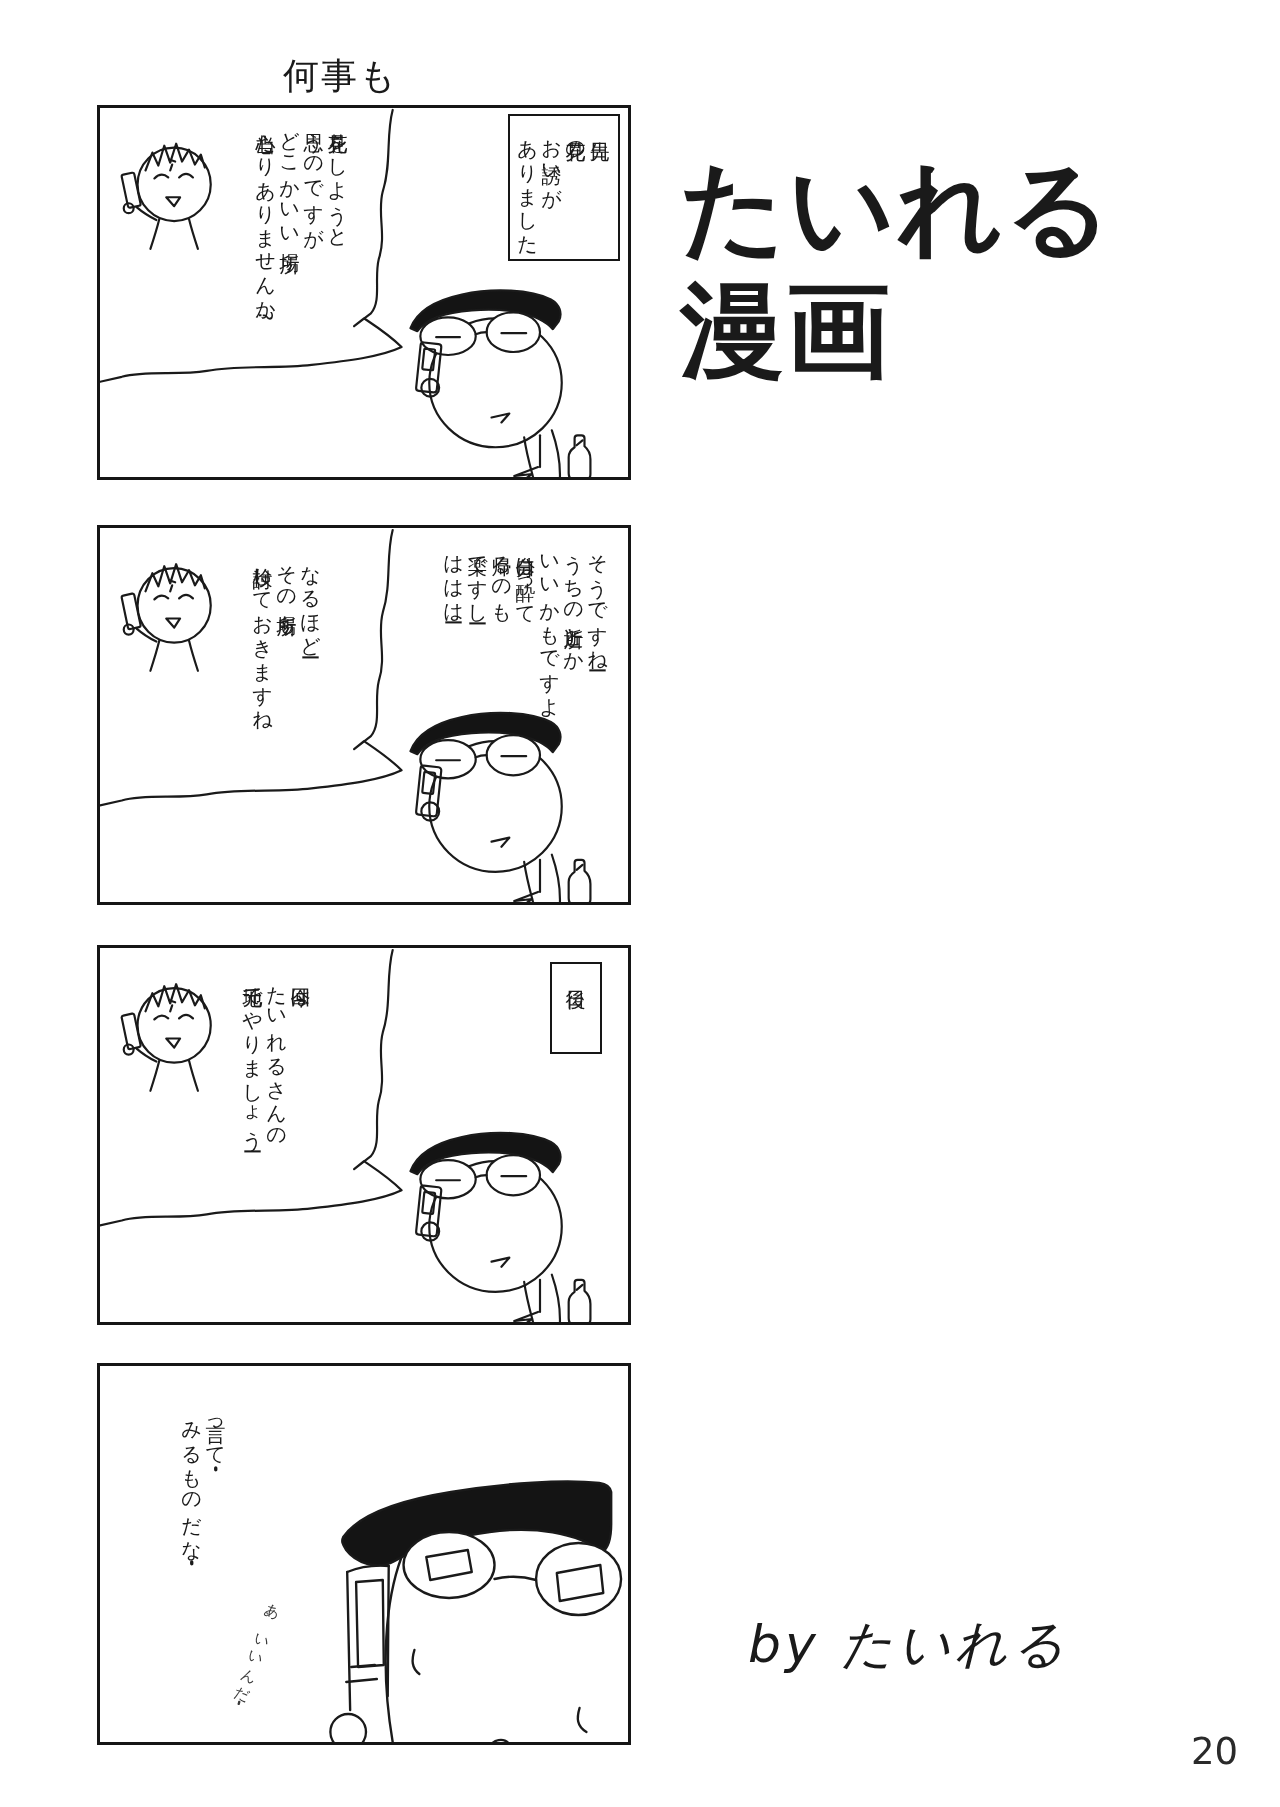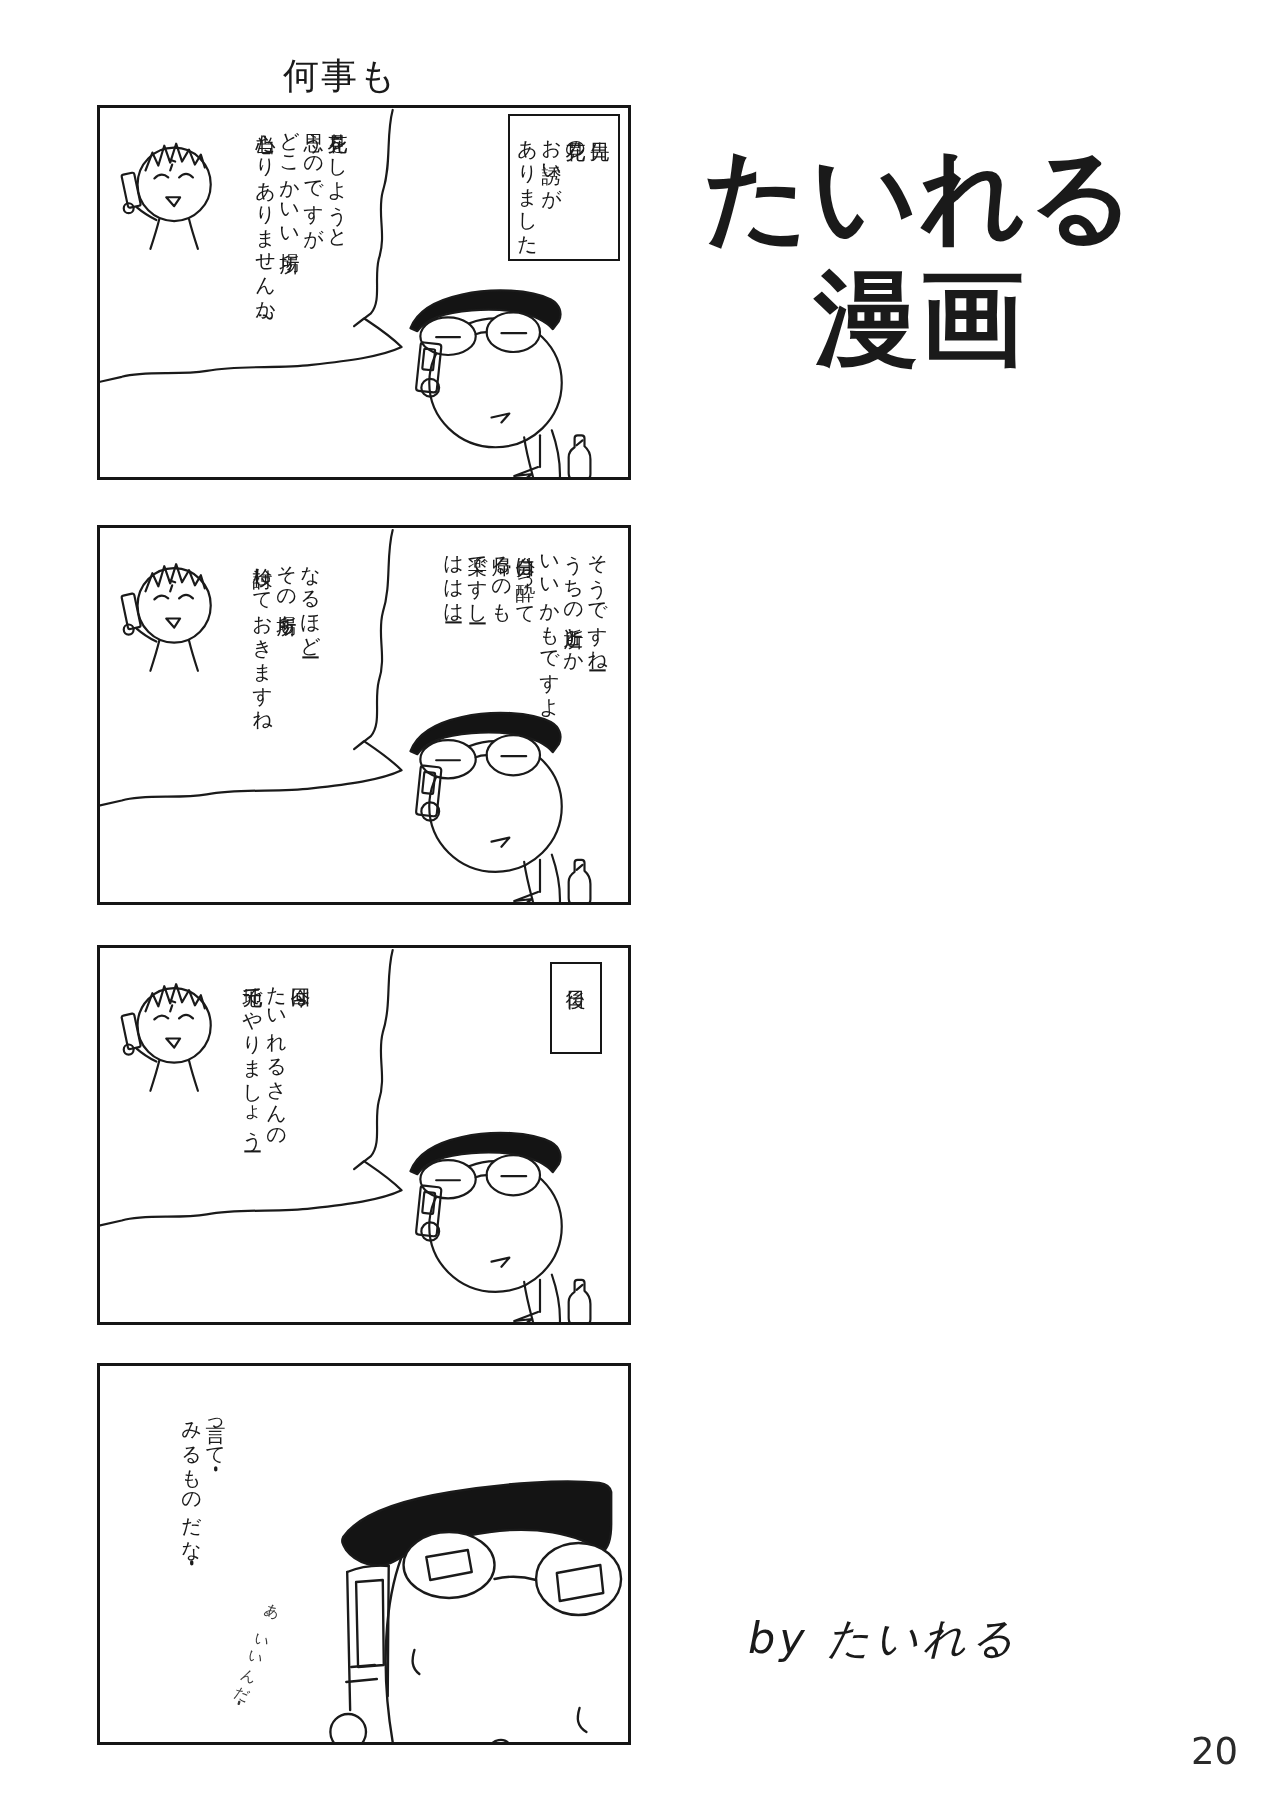--- a/index.html
+++ b/index.html
@@ -9,22 +9,21 @@
     position:relative;
     font-family:"DejaVu Sans","Liberation Sans",sans-serif;
     color:#1a1a1a;
     overflow:hidden;
   }
   .page-title {
     position:absolute; left:283px; top:52px;
     font-size:36px; letter-spacing:2px;
   }
   .side-title {
-    position:absolute; left:680px; top:136px; width:480px;
-    text-align:center;
+    position:absolute; left:680px; top:148px; width:480px;
     font-size:104px; font-weight:900;
     line-height:1.17; letter-spacing:2px;
     white-space:pre-line;
   }
   .panel {
     position:absolute; left:97px; width:534px;
     border:3px solid #161616; box-sizing:border-box;
     background:#fff;
   }
   .panel svg { position:absolute; left:0; top:0; width:100%; height:100%; display:block; }
@@ -42,21 +41,21 @@
     padding-top:10px;
   }
   .caption-box .vtext { position:static; }
   .handwritten {
     font-size:15px; line-height:18px; letter-spacing:1px;
     color:#3a3a3a;
     transform:rotate(20deg); transform-origin:top left;
   }
   .credit {
     position:absolute; left:748px; top:1610px;
-    font-size:43px; font-style:italic; letter-spacing:4px;
+    font-size:52px; font-style:italic; letter-spacing:4px;
   }
   .page-number {
     position:absolute; left:1191px; top:1730px;
     font-size:37px; color:#2a2a2a;
   }
 </style>
 </head>
 <body>
 
 <div class="page-title">何事も</div>

